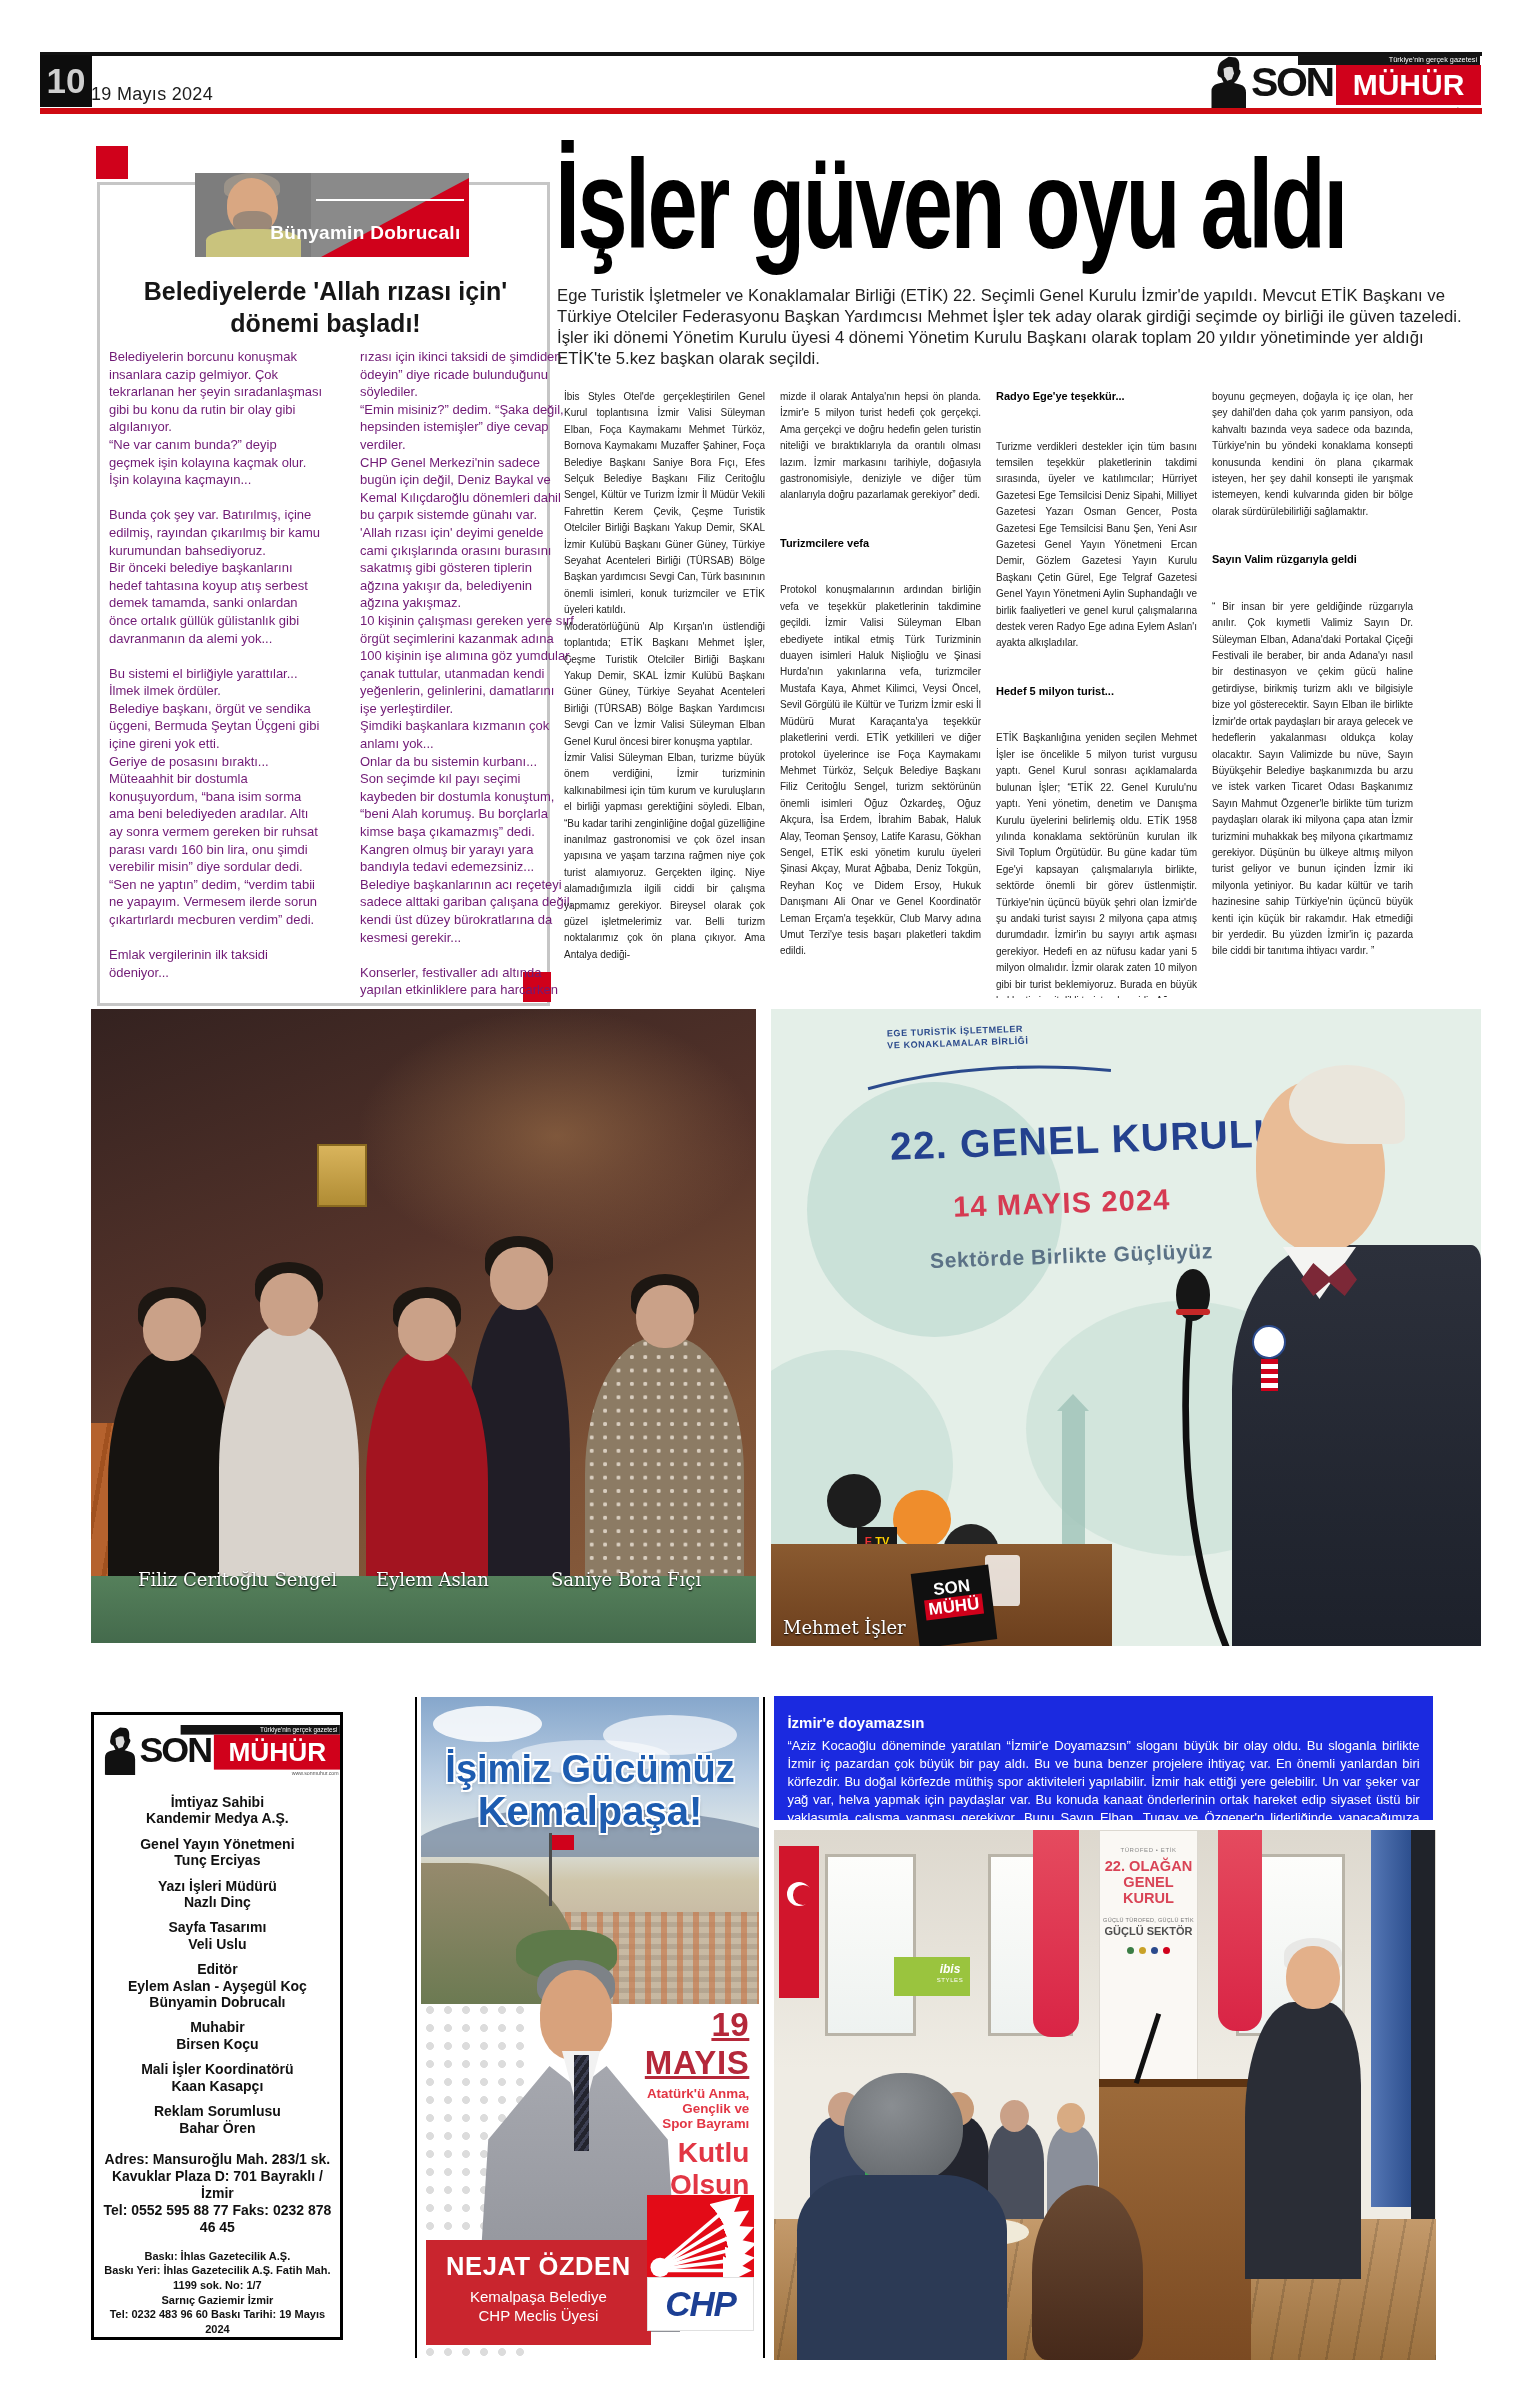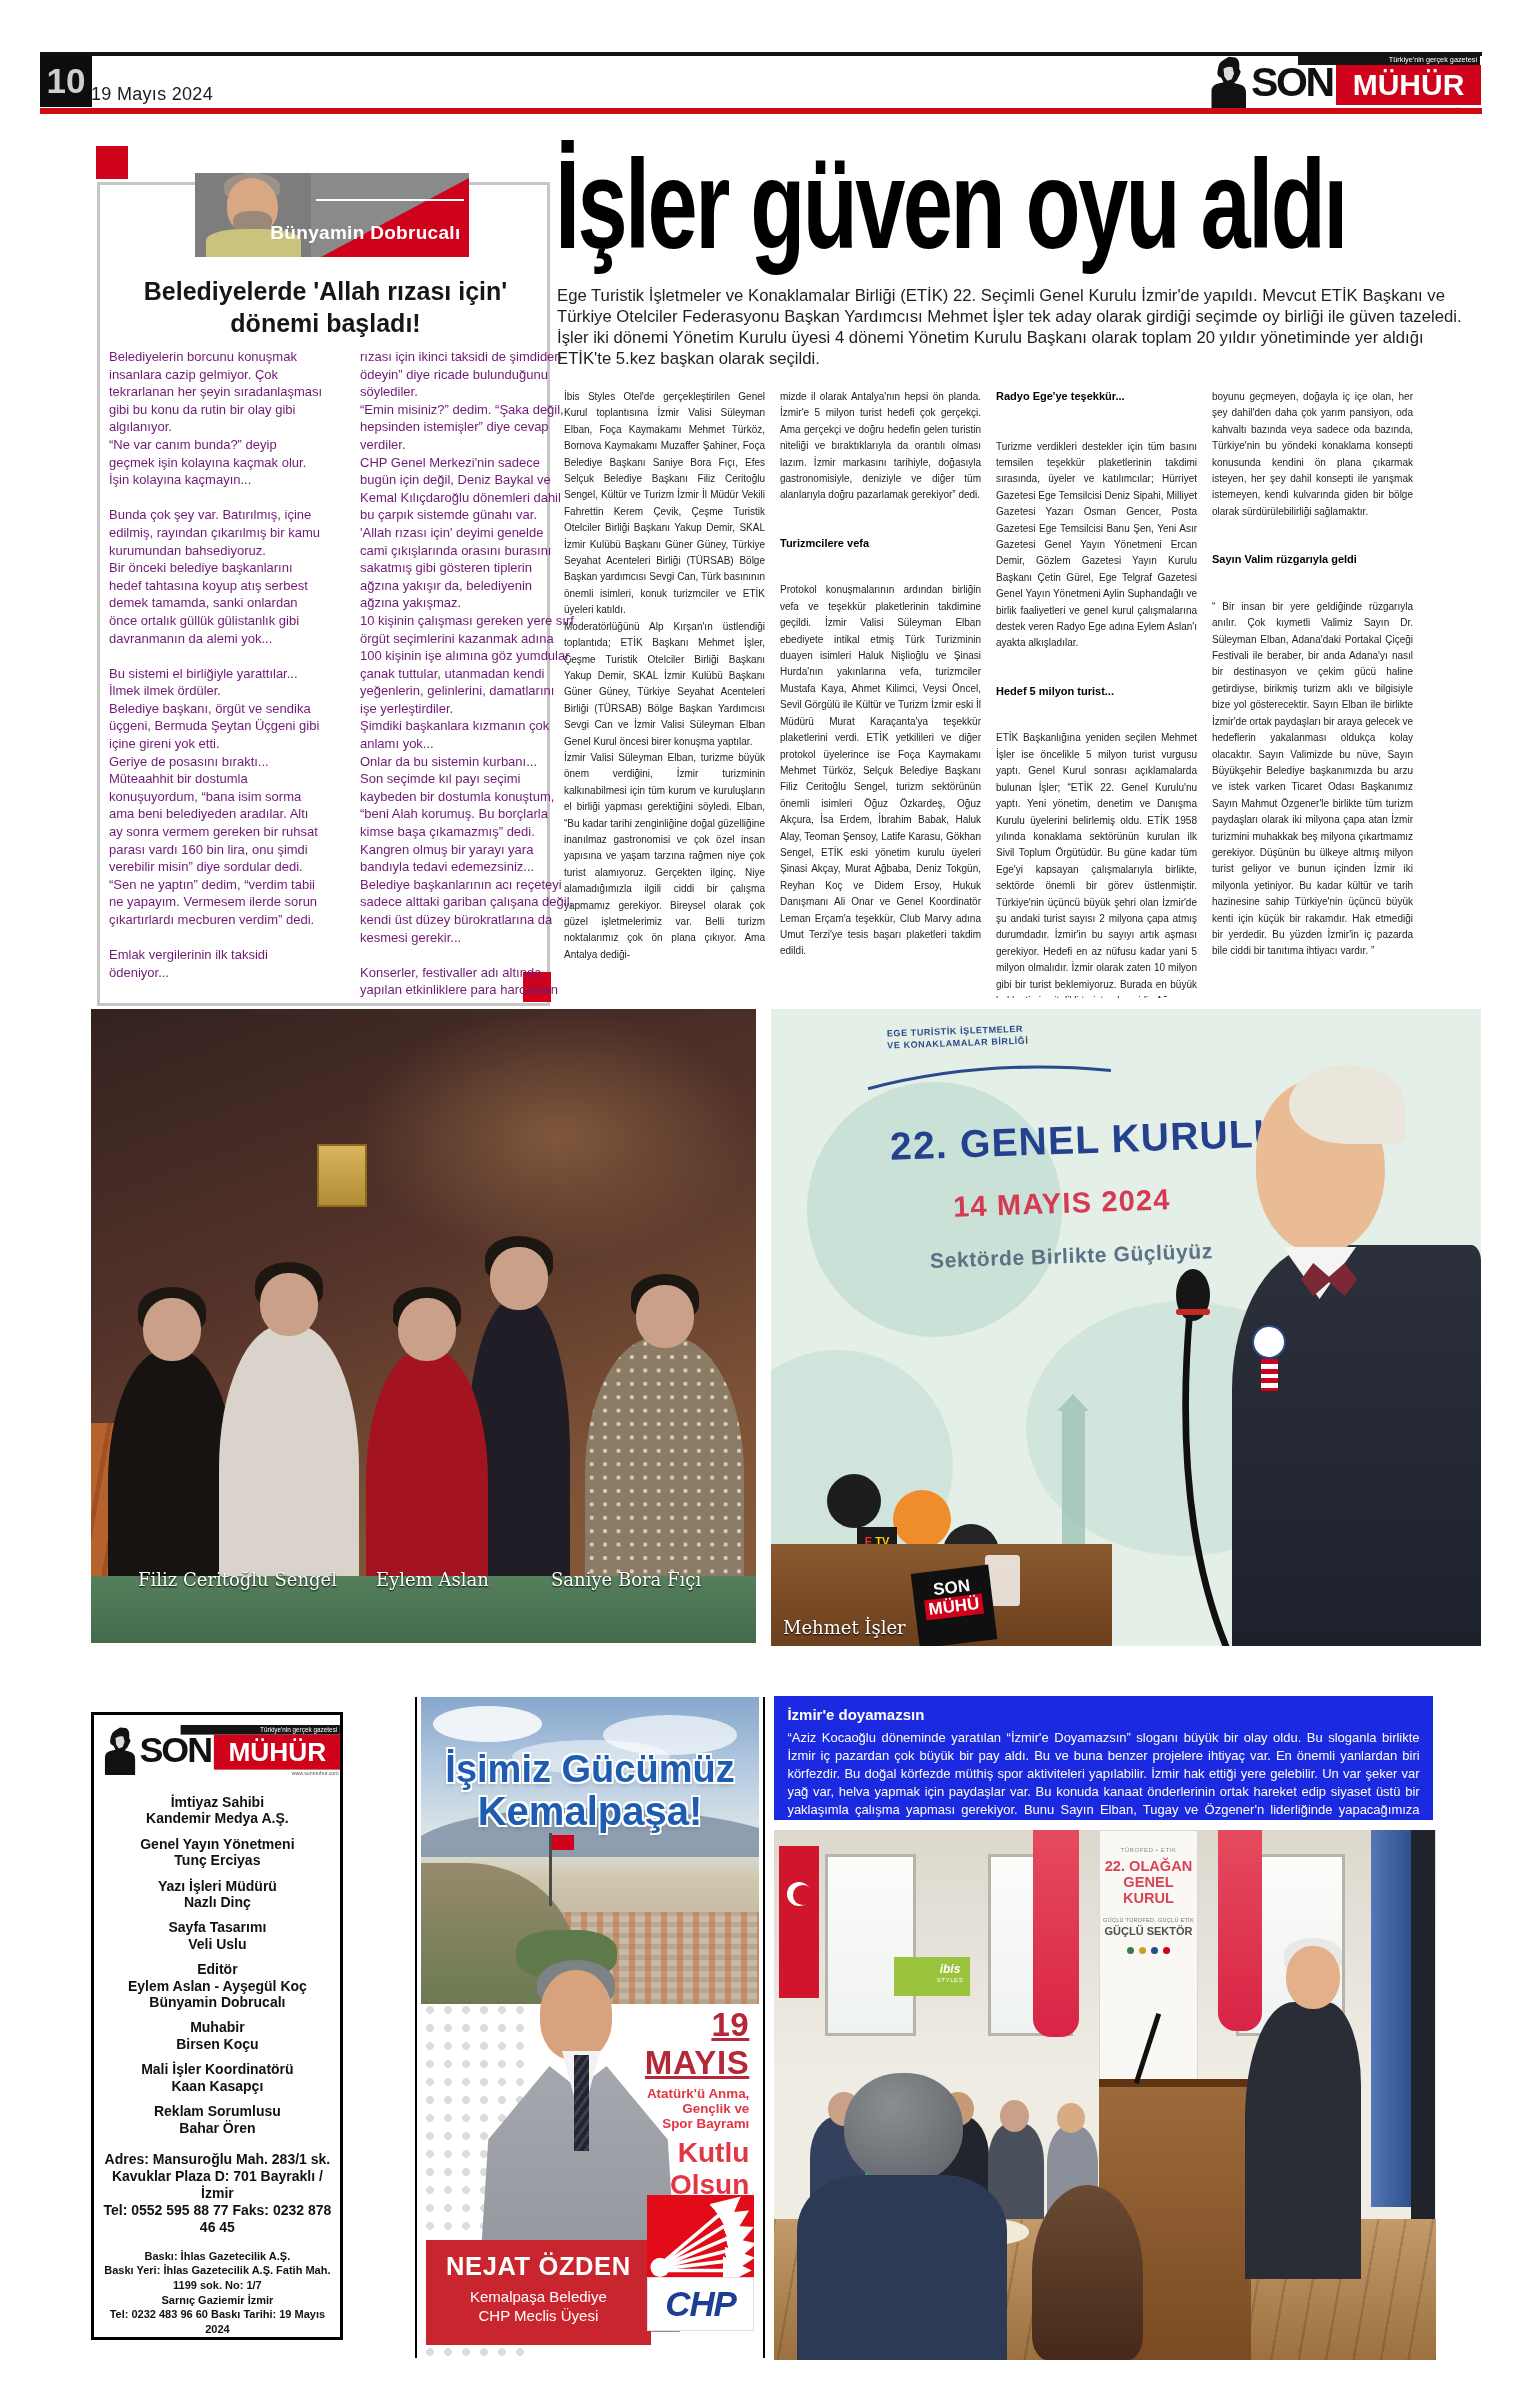--- a/index.html
+++ b/index.html
@@ -163,21 +163,21 @@
   .ad-nameband .n{font-size:25.5px;font-weight:800;letter-spacing:0.6px;margin-top:12px;}
   .ad-nameband .r{font-size:15px;line-height:19px;margin-top:6px;}
   .chp-red{position:absolute;left:226px;top:498px;width:107px;height:83px;background:#e30b17;}
   .chp-white{position:absolute;left:226px;top:580px;width:107px;height:54px;background:#fff;border:0.6px solid #e0e0e0;
      box-sizing:border-box;display:flex;align-items:center;justify-content:center;}
   .chp-white span{font-size:35px;font-weight:900;font-style:italic;color:#1c3f94;letter-spacing:-1.2px;}
 
   
   .izmir-box{left:774px;top:1696px;width:659px;height:124px;background:#1b2ae0;color:#fff;
      padding:9.7px 13.4px;box-sizing:border-box;}
-  .izmir-box h3{margin:0 0 6px 0;font-size:15px;font-weight:800;}
+  .izmir-box h3{margin:8px 0 6px 0;font-size:15px;font-weight:800;}
   .izmir-box p{margin:0;font-size:13px;line-height:18px;text-align:justify;}
 
   
   .photo-bottom{left:774px;top:1830px;width:662px;height:530px;background:linear-gradient(#ddd8ce,#efece4 45%);}
   .pb-window{position:absolute;top:24px;background:linear-gradient(#fdfdfb,#eef2f0);border:3.6px solid #b9b4a8;box-sizing:border-box;}
   .pb-flag{position:absolute;left:4.9px;top:16px;width:40px;height:152px;background:#d1152c;}
   .pb-flag .c1{position:absolute;left:8.5px;top:36px;width:24px;height:24px;background:#fff;border-radius:50%;}
   .pb-flag .c2{position:absolute;left:14.6px;top:39px;width:19.5px;height:19.5px;background:#d1152c;border-radius:50%;}
   .pb-banner-red{position:absolute;top:0;background:linear-gradient(#e54b5f,#d92445);border-radius:0 0 18px 18px;}
   .pb-white-banner{position:absolute;left:325px;top:0;width:99px;height:262px;background:#faf8f4;border:0.6px solid #dcd8d0;box-sizing:border-box;text-align:center;}

